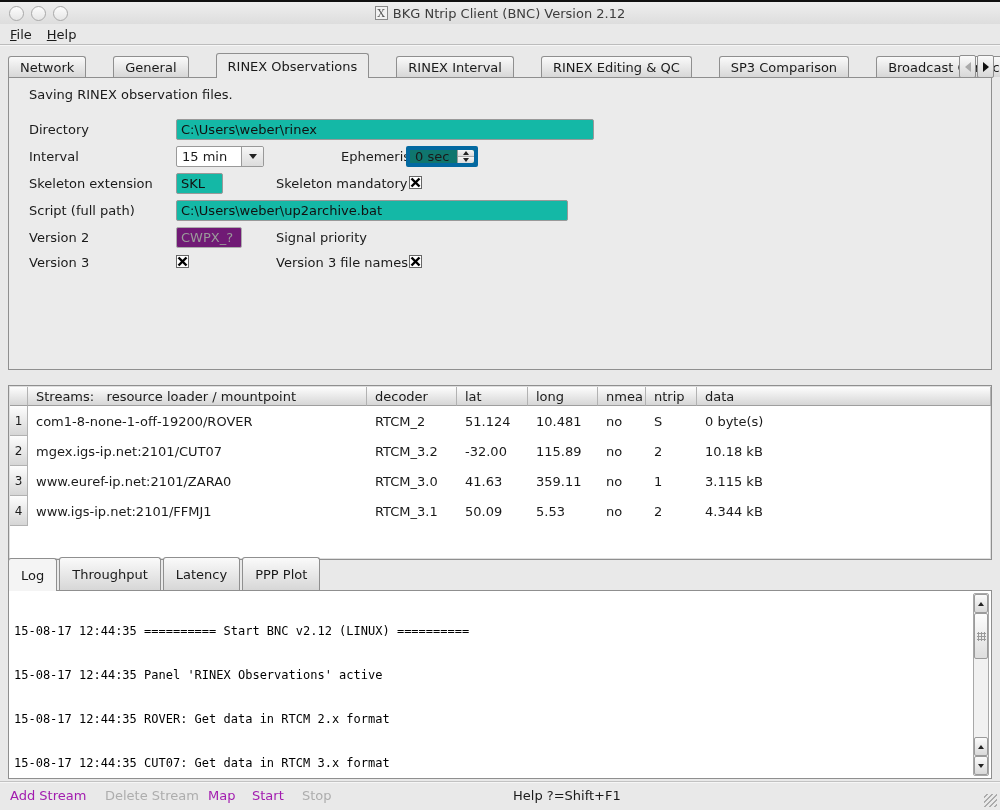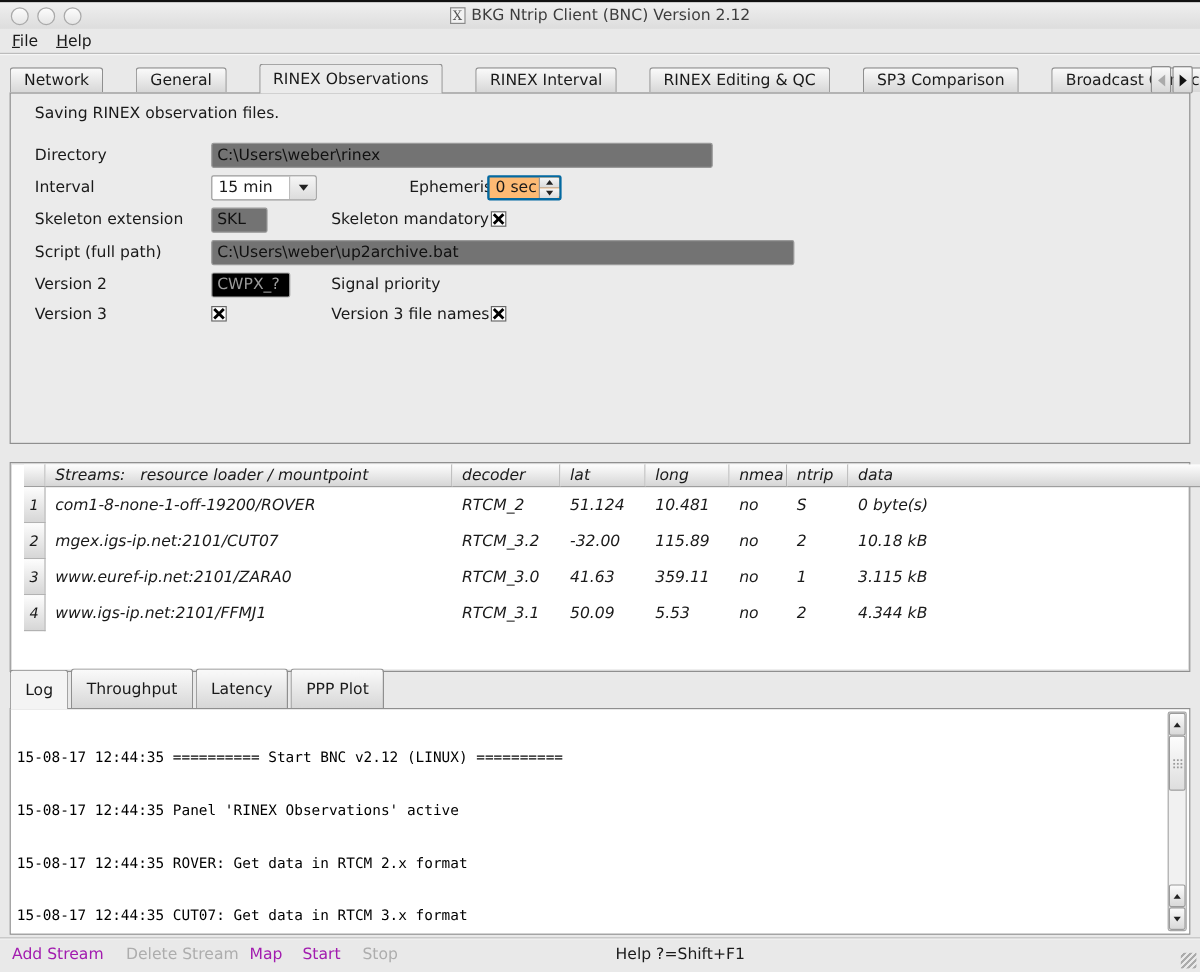--- a/index.html
+++ b/index.html
@@ -42,50 +42,50 @@
               border-right:6px solid #aaa; }
   .arr-right { width:0; height:0; border-top:5px solid transparent; border-bottom:5px solid transparent;
                border-left:6px solid #111; }
 
   
   .panel { position:absolute; left:8px; top:77px; width:984px; height:293px;
            border:1px solid #8f8f8f; background:#ebebeb; z-index:2; }
   .panel-desc { position:absolute; left:20px; top:9px; }
   .f-label { position:absolute; left:20px; }
   .f-input { position:absolute; height:21px; border:1px solid #999; border-radius:2px;
-             background:#737373; font:13px "DejaVu Sans", sans-serif; padding:0 4px; color:#111; }
-  .f-input:disabled { background:#000000; color:#9a9a9a; border-color:#ababab; }
+             background:#14b8a6; font:13px "DejaVu Sans", sans-serif; padding:0 4px; color:#111; }
+  .f-input:disabled { background:#701a75; color:#9a9a9a; border-color:#ababab; }
   .combo { position:absolute; left:167px; top:68px; width:88px; height:21px;
            border:1px solid #999; border-radius:2px; background:#fff; display:flex; }
   .combo-text { flex:1; display:flex; align-items:center; padding-left:5px; }
   .combo-btn { width:22px; border-left:1px solid #999; background:linear-gradient(#f6f6f6,#dcdcdc);
                display:flex; align-items:center; justify-content:center; border-radius:0 2px 2px 0; }
   .tri-down { width:0; height:0; border-left:4px solid transparent; border-right:4px solid transparent;
               border-top:5px solid #222; }
   .tri-up-s { width:0; height:0; border-left:3.5px solid transparent; border-right:3.5px solid transparent;
               border-bottom:4px solid #222; }
   .tri-down-s { width:0; height:0; border-left:3.5px solid transparent; border-right:3.5px solid transparent;
                 border-top:4px solid #222; }
-  .spin { position:absolute; left:397px; top:68px; width:62px; height:21px;
-          border:2px solid #0369a1; border-radius:2px; background:#fdba74; display:flex; }
+  .spin { position:absolute; left:397px; top:68px; width:72px; height:21px;
+          border:4px solid #0369a1; border-radius:2px; background:#0f766e; display:flex; }
   .spin-text { flex:1; display:flex; align-items:center; padding-left:5px; }
   .spin-btns { width:17px; border-left:1px solid #999; display:flex; flex-direction:column; }
   .spin-btn { flex:1; background:linear-gradient(#f6f6f6,#dcdcdc); display:flex;
               align-items:center; justify-content:center; }
   .spin-btn.up { border-bottom:1px solid #aaa; border-radius:0 2px 0 0; }
   .spin-btn.down { border-radius:0 0 2px 0; }
   .checkbox { position:absolute; width:13px; height:13px; border:1px solid #666;
               background:#fff; display:flex; align-items:center; justify-content:center; }
 
   
   .streams-frame { position:absolute; left:8px; top:385px; width:984px; height:175px;
                    border:1px solid #8f8f8f; background:#fff; box-shadow:inset 0 0 0 1px #dedede; }
-  .streams-grid { position:absolute; left:11px; top:1px; width:981px;
+  .streams-grid { position:absolute; left:1px; top:1px; width:981px;
                   display:grid; grid-template-columns:18px 339px 90px 71px 70px 48px 51px 1fr;
-                  grid-template-rows:19px 30px 30px 30px 30px;font-style:italic; }
+                  grid-template-rows:19px 30px 30px 30px 30px; }
   .th, .corner { background:linear-gradient(#fdfdfd,#d6d6d6); border-right:1px solid #b2b2b2;
                  border-bottom:1px solid #9e9e9e; display:flex; align-items:center; padding-left:8px;
                  white-space:pre; overflow:hidden; }
   .corner { padding:0; }
   .th:last-of-type { border-right:none; }
   .rn { background:linear-gradient(#fdfdfd,#d6d6d6); border-right:1px solid #b2b2b2;
         border-bottom:1px solid #b2b2b2; display:flex; align-items:center; justify-content:center;
         font-size:12px; }
   .td { display:flex; align-items:center; padding-left:8px; white-space:nowrap; overflow:hidden; }
 
@@ -196,21 +196,21 @@
     <input class="f-input" style="left: 167px; top: 95px; width: 47px;" value="SKL">
     <div class="f-label" style="left:267px; top:98px;">Skeleton mandatory</div>
     <div class="checkbox" style="left:400px; top:98px;">
       <svg width="11" height="11" viewBox="0 0 11 11">
         <line x1="1.5" y1="1.5" x2="9.5" y2="9.5" stroke="#000" stroke-width="2.4"></line>
         <line x1="9.5" y1="1.5" x2="1.5" y2="9.5" stroke="#000" stroke-width="2.4"></line>
       </svg>
     </div>
 
     <div class="f-label" style="top:125px;">Script (full path)</div>
-    <input class="f-input" style="left: 167px; top: 122px; width: 486px;" value="C:\Users\weber\up2archive.bat">
+    <input class="f-input" style="left: 167px; top: 122px; width: 392px;" value="C:\Users\weber\up2archive.bat">
 
     <div class="f-label" style="top:152px;">Version 2</div>
     <input class="f-input" style="left: 167px; top: 149px; width: 66px;" disabled="" value="CWPX_?">
     <div class="f-label" style="left:267px; top:152px;">Signal priority</div>
 
     <div class="f-label" style="top:177px;">Version 3</div>
     <div class="checkbox" style="left:167px; top:177px;">
       <svg width="11" height="11" viewBox="0 0 11 11">
         <line x1="1.5" y1="1.5" x2="9.5" y2="9.5" stroke="#000" stroke-width="2.4"></line>
         <line x1="9.5" y1="1.5" x2="1.5" y2="9.5" stroke="#000" stroke-width="2.4"></line>

